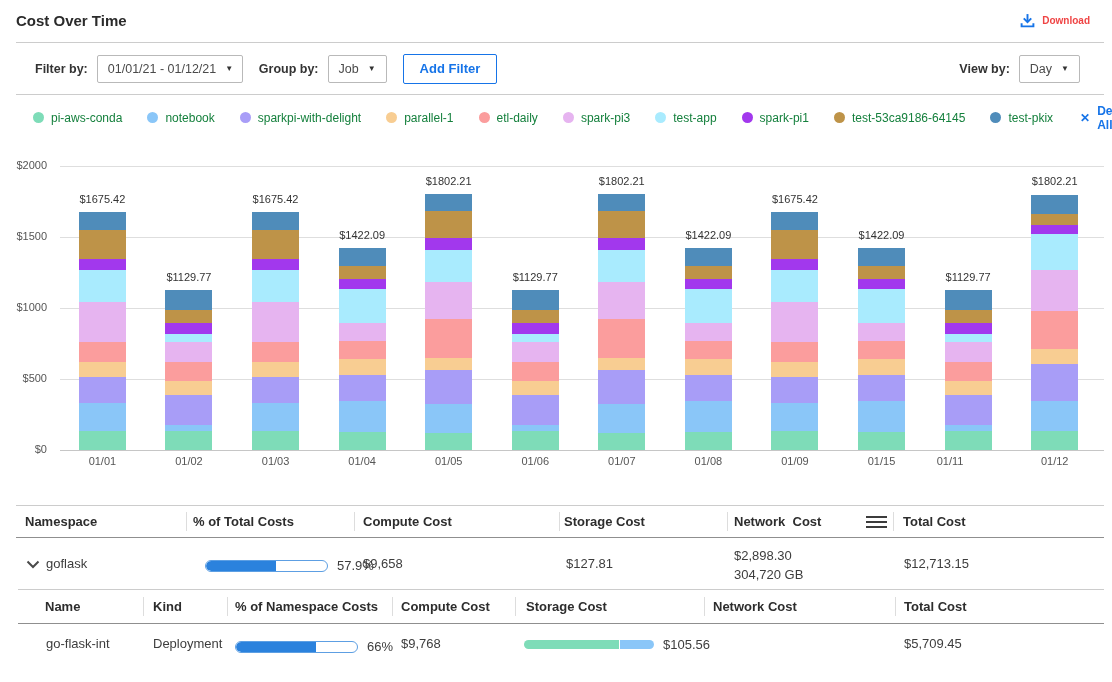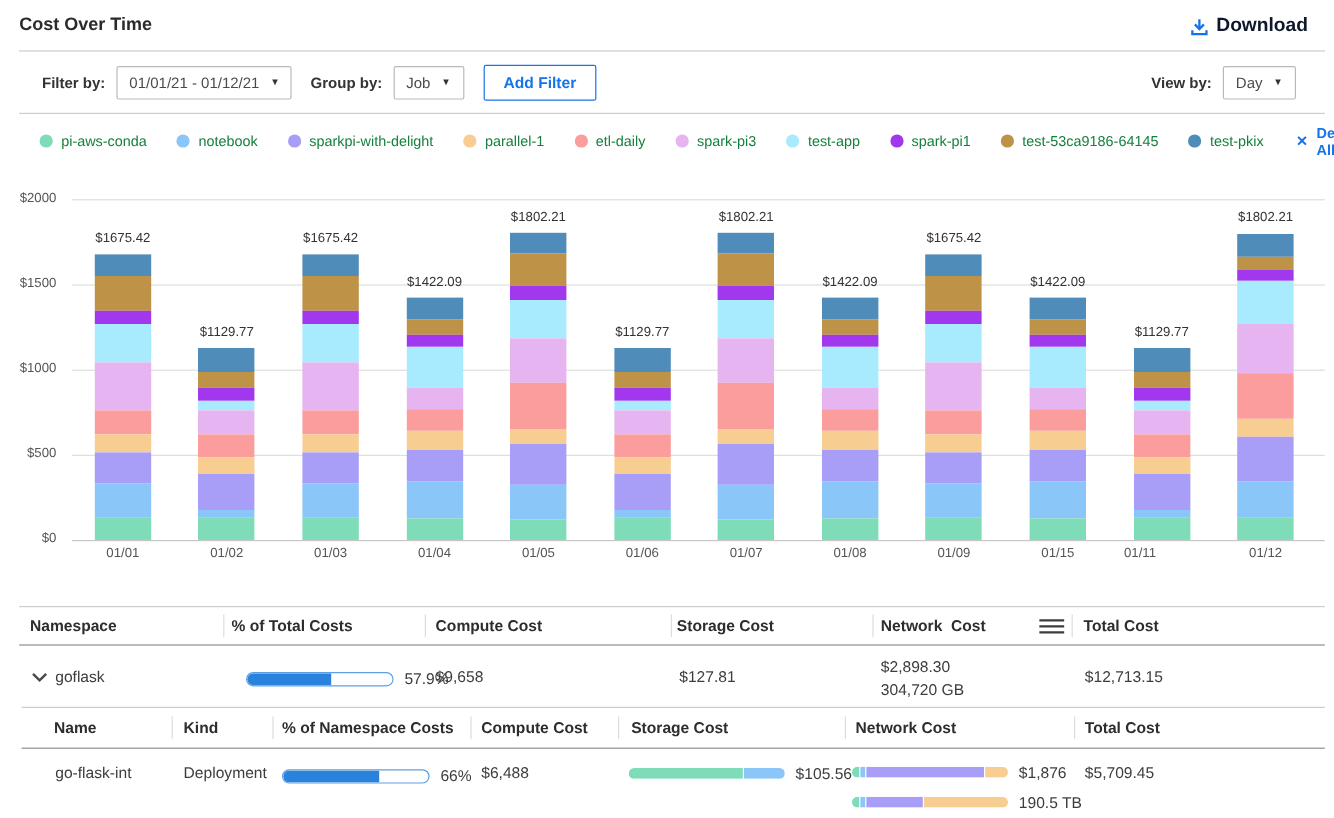--- a/index.html
+++ b/index.html
@@ -1,21 +1,21 @@
 <!DOCTYPE html>
 <html><head>
 <meta charset="utf-8">
 <style>
   html,body{margin:0;padding:0;background:#fff;}
   .page{position:relative;width:1112px;height:682px;background:#fff;overflow:hidden;
         font-family:"Liberation Sans",sans-serif;color:#3b3b3b;}
   
   .title{position:absolute;left:16px;top:12px;font-size:15px;font-weight:700;color:#2b2b2b;}
   .download{position:absolute;right:22px;top:13px;display:flex;align-items:center;gap:7px;
-            color:#0f172a;font-weight:700;font-size:16px;cursor:pointer;}
+            color:#ef4444;font-weight:700;font-size:10px;cursor:pointer;}
   .divider{position:absolute;left:16px;width:1088px;height:1px;background:#ccc;}
   .d1{top:42px}.d2{top:94px}.d3{top:505px}
   .divider.inset{left:18px;width:1086px;}
   .d4{top:589px}
   .divider.dark{background:#8f8f8f;}
   .d-th1{top:537px}.d-th2{top:623px}
   
   .filter-bar{position:absolute;top:43px;left:0;width:1104px;height:51px;display:flex;
               align-items:center;padding-left:35px;box-sizing:border-box;font-size:12.5px;}
   .lbl{font-weight:700;color:#333;margin-right:9px;white-space:nowrap;}
@@ -395,44 +395,24 @@
 
   <div class="trow row2">
     <div class="cell lh2" style="left:46px">go-flask-int</div>
     <div class="cell lh2" style="left:153px">Deployment</div>
     <div class="cell pctcell" style="left:235px;top:15px">
       <div class="pbar">
           <div class="pfill" id="pfill2" style="width: 66%;"></div>
         </div>
       <span>66%</span>
     </div>
-    <div class="cell lh2" style="left:401px">$6,488</div>
+    <div class="cell lh2" style="left:401px">$9,768</div>
     <div class="cell barcell" style="left:524px;top:13px">
       <div class="minibar" id="storage-bar" style="width:130px">
           <div style="width: 74%; background: rgb(126, 220, 184);"></div>
           <div style="width: 26%; background: rgb(138, 198, 248);"></div>
         </div>
       <span>$105.56</span>
     </div>
-    <div class="cell" style="left:710px;top:7px">
-      <div class="netline">
-        <div class="minibar" id="netcost-bar" style="width:130px">
-            <div style="width: 5%; background: rgb(126, 220, 184);"></div>
-            <div style="width: 3%; background: rgb(138, 198, 248);"></div>
-            <div style="width: 77%; background: rgb(168, 157, 247);"></div>
-            <div style="width: 15%; background: rgb(248, 205, 146);"></div>
-          </div>
-        <span>$1,876</span>
-      </div>
-      <div class="netline">
-        <div class="minibar" id="netusage-bar" style="width:130px">
-            <div style="width: 5%; background: rgb(126, 220, 184);"></div>
-            <div style="width: 3%; background: rgb(138, 198, 248);"></div>
-            <div style="width: 37%; background: rgb(168, 157, 247);"></div>
-            <div style="width: 55%; background: rgb(248, 205, 146);"></div>
-          </div>
-        <span>190.5 TB</span>
-      </div>
-    </div>
     <div class="cell lh2" style="left:904px">$5,709.45</div>
   </div>
 
 </div>
 
 </body></html>

